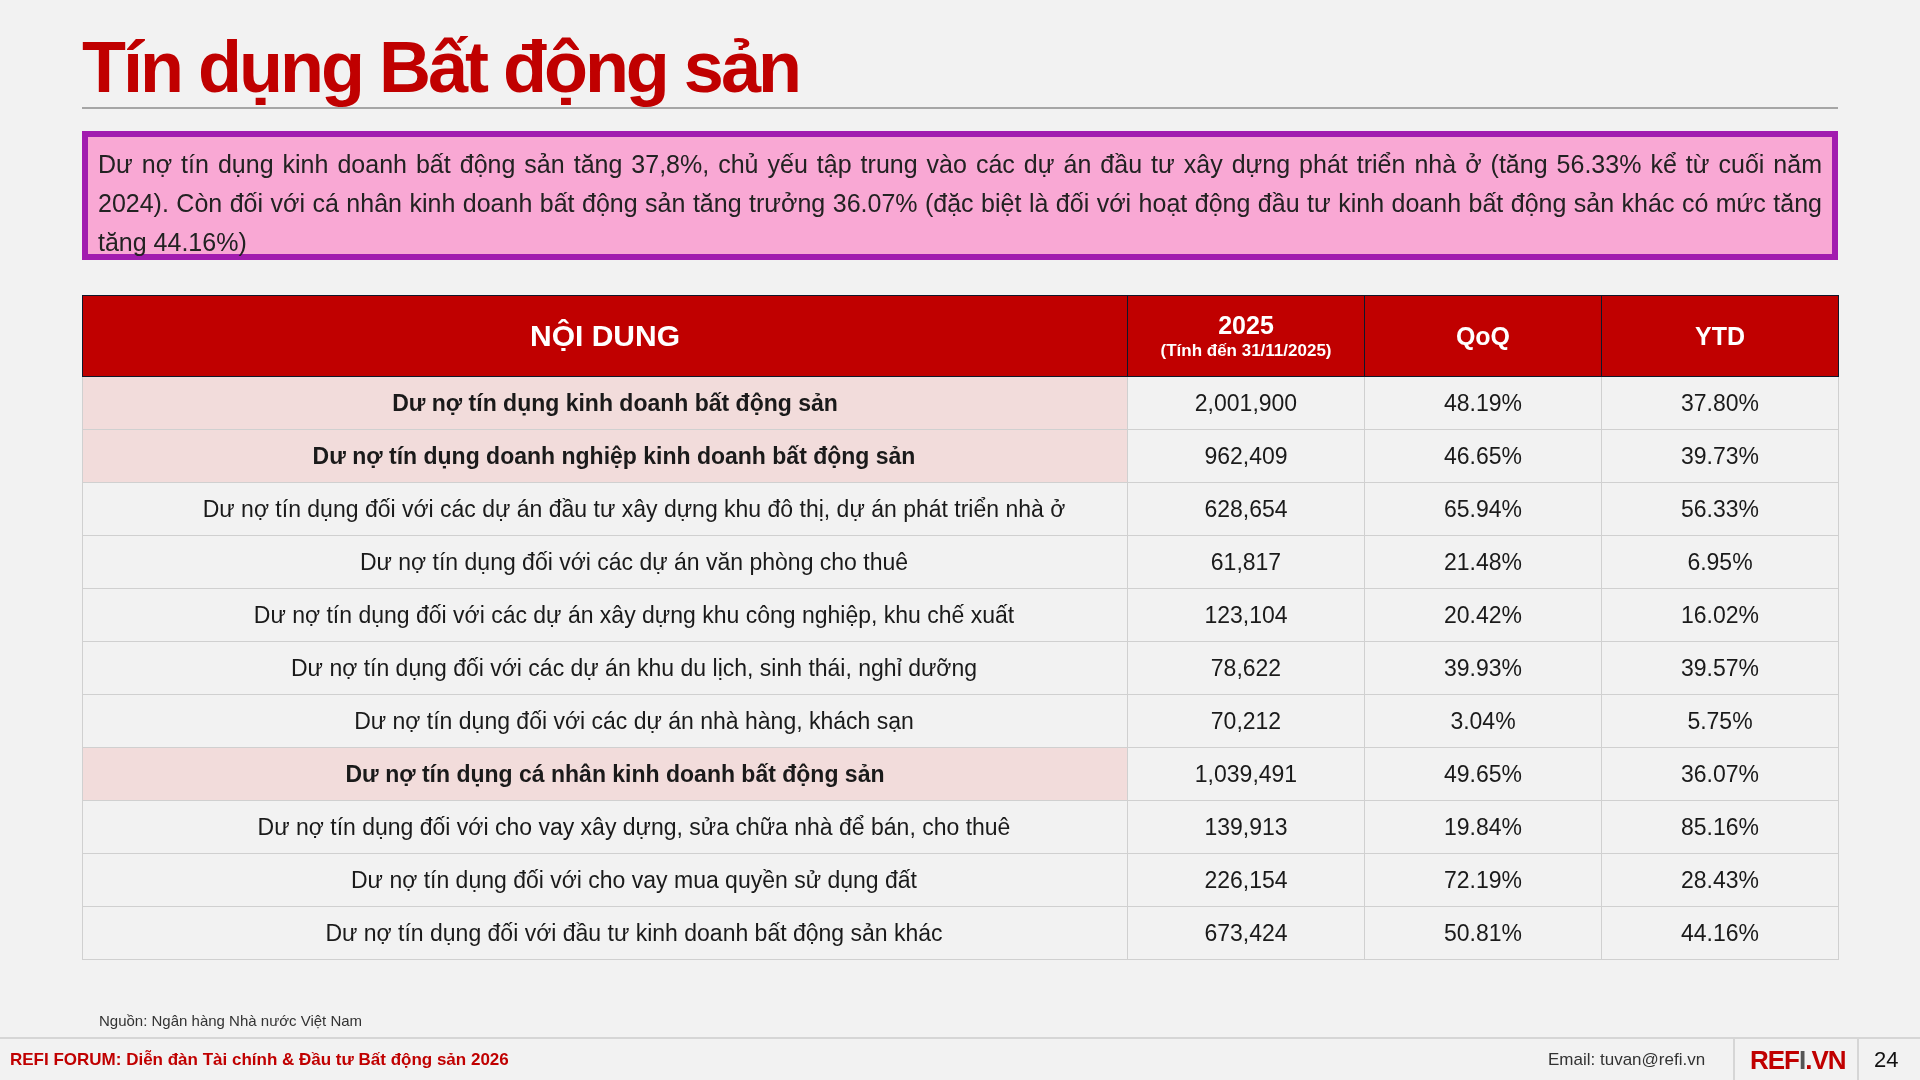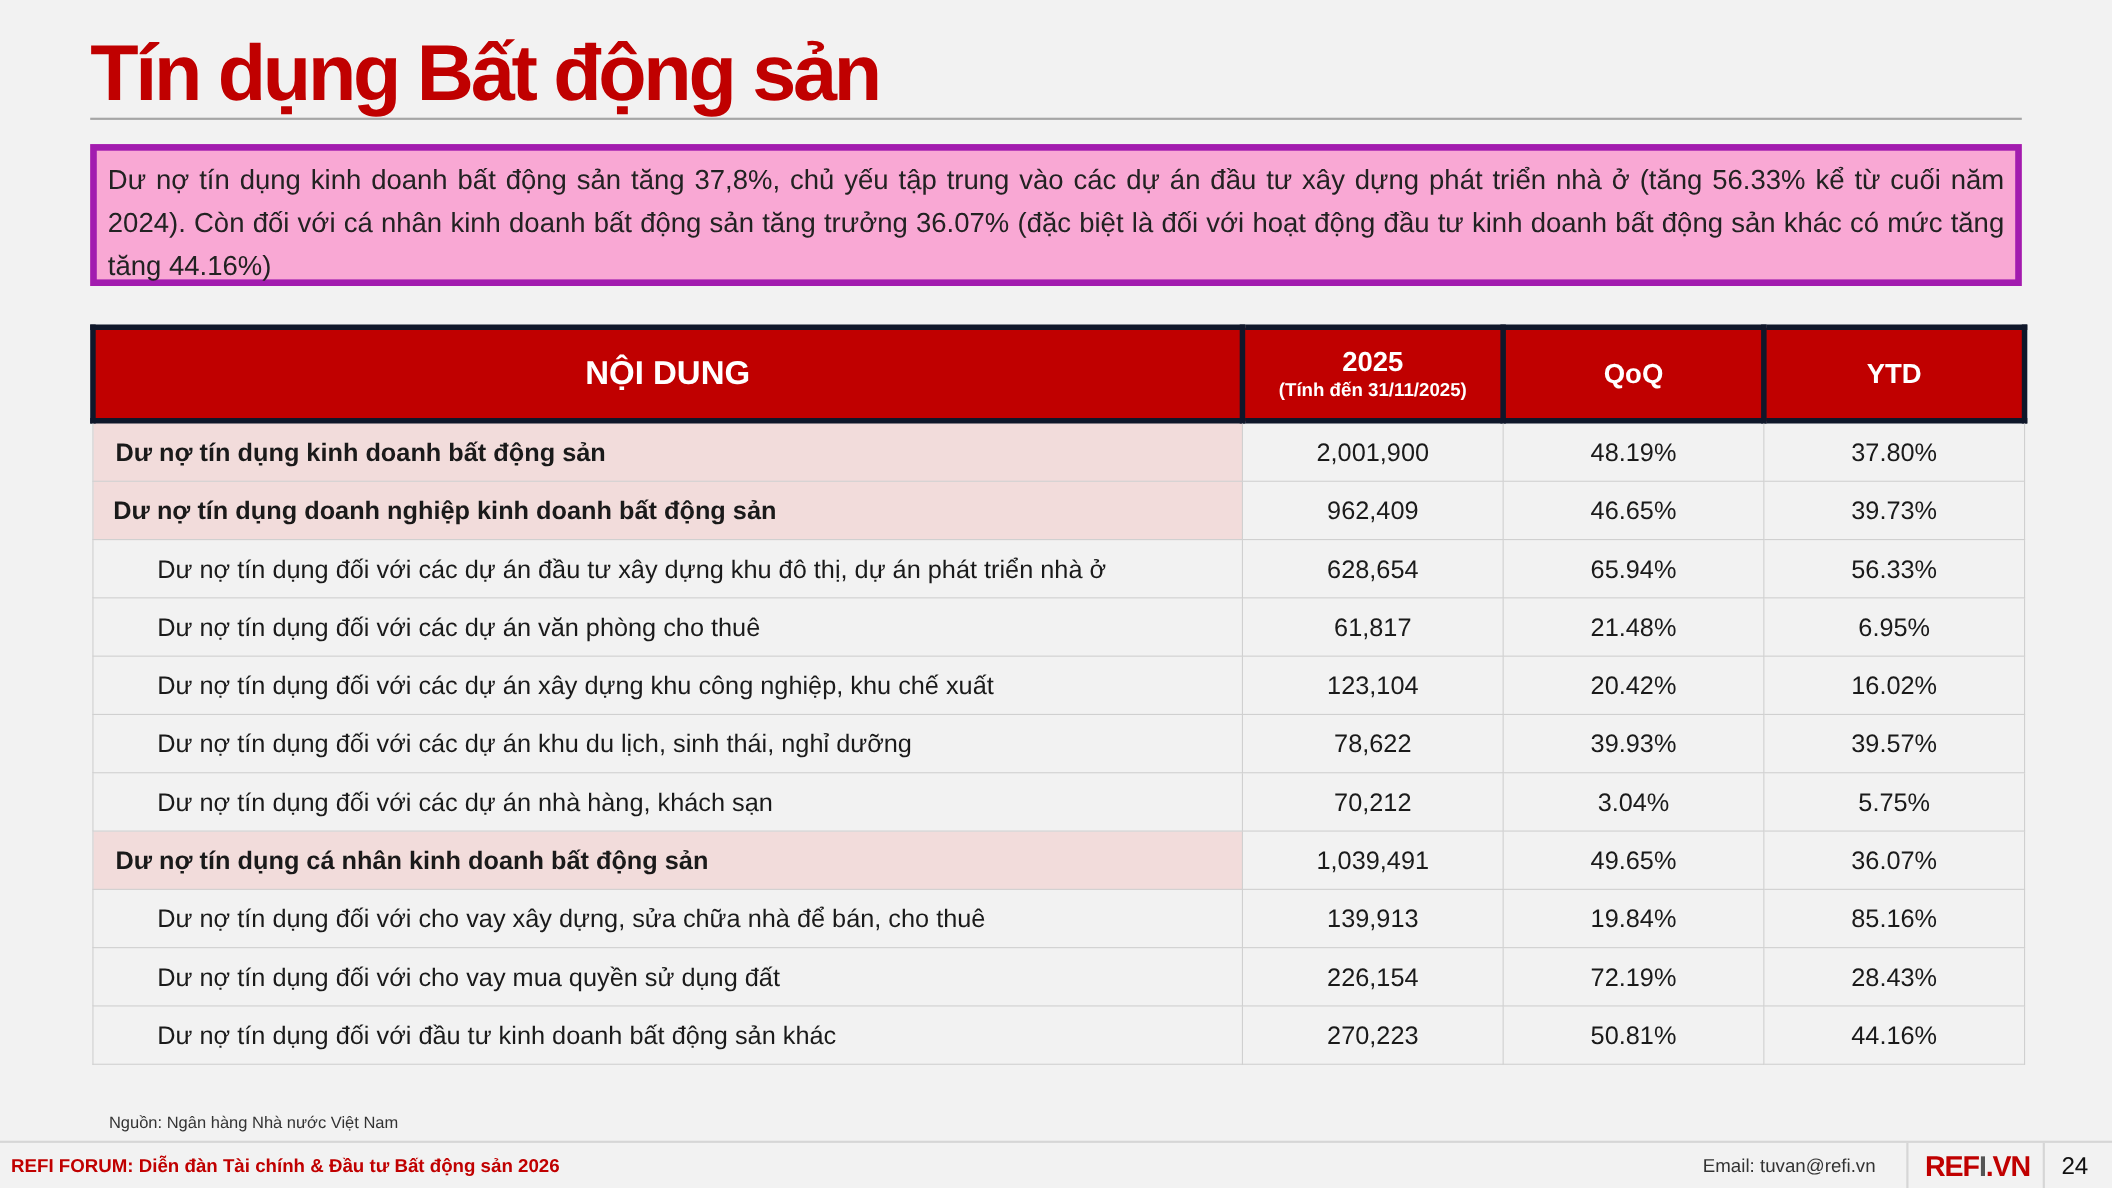--- a/index.html
+++ b/index.html
@@ -5,28 +5,28 @@
   html, body { margin:0; padding:0; }
   body { width:1920px; height:1080px; background:#f2f2f2; position:relative; overflow:hidden;
          font-family:"Liberation Sans", "DejaVu Sans", sans-serif; color:#1a1a1a; }
   .title { position:absolute; left:82px; top:22px; margin:0; font-size:72px; font-weight:bold;
            color:#c00000; letter-spacing:-3px; line-height:90px; }
   .title-rule { position:absolute; left:82px; top:107px; width:1756px; height:2px; background:#a6a6a6; }
   .summary { position:absolute; left:82px; top:131px; width:1756px; height:129px; box-sizing:border-box;
              border:6px solid #a21caf; background:#f9a8d4; padding:8px 10px; font-size:25px;
              line-height:39px; text-align:justify; color:#222; }
   table { position:absolute; left:82px; top:295px; width:1756px; border-collapse:collapse; table-layout:fixed; }
-  th { background:#c00000; color:#fff; height:72px; padding:4px; border:5px solid #0f172a; text-align:center; vertical-align:middle; }
+  th { background:#c00000; color:#fff; height:72px; padding:4px; border:1px solid #0f172a; text-align:center; vertical-align:middle; }
   th.main { font-size:30px; font-weight:bold; }
   th .h1 { display:block; font-size:25px; font-weight:bold; line-height:30px; }
   th .h2 { display:block; font-size:17px; font-weight:bold; line-height:22px; }
   th.short { font-size:25px; font-weight:bold; }
   td { height:52px; border:1px solid #d0d0d0; font-size:23px; padding:0; vertical-align:middle; }
   td.num { text-align:center; }
-  td.lbl { padding-left:20px; }
+  td.lbl { padding-left:20px;text-align:center; }
   tr.level0 td.lbl { font-weight:bold; background:#f2dcdb; padding-left:20px; }
   tr.level1 td.lbl { font-weight:bold; background:#f2dcdb; padding-left:18px; }
   tr.level2 td.lbl { padding-left:58px; }
   .source { position:absolute; left:99px; top:1012px; font-size:15px; color:#333; }
   .footer { position:absolute; left:0; top:1037px; width:1920px; height:43px; border-top:2px solid #d6d6d6; }
   .footer-left { position:absolute; left:10px; top:11px; font-size:17px; font-weight:bold; color:#c00000; }
   .footer-email { position:absolute; left:1548px; top:11px; font-size:17px; color:#333; }
   .footer-div { position:absolute; top:0; width:2px; height:43px; background:#d6d6d6; }
   .logo { position:absolute; left:1750px; top:6px; font-size:26px; font-weight:bold; color:#c00000; letter-spacing:-1px; }
   .logo .mid { color:#555; }
@@ -114,21 +114,21 @@
         <td class="num">85.16%</td>
       </tr>
       <tr class="level2">
         <td class="lbl">Dư nợ tín dụng đối với cho vay mua quyền sử dụng đất</td>
         <td class="num">226,154</td>
         <td class="num">72.19%</td>
         <td class="num">28.43%</td>
       </tr>
       <tr class="level2">
         <td class="lbl">Dư nợ tín dụng đối với đầu tư kinh doanh bất động sản khác</td>
-        <td class="num">270,223</td>
+        <td class="num">673,424</td>
         <td class="num">50.81%</td>
         <td class="num">44.16%</td>
       </tr>
     </tbody>
 </table>
 
 <div class="source">Nguồn: Ngân hàng Nhà nước Việt Nam</div>
 
 <div class="footer">
   <span class="footer-left">REFI FORUM: Diễn đàn Tài chính &amp; Đầu tư Bất động sản 2026</span>

